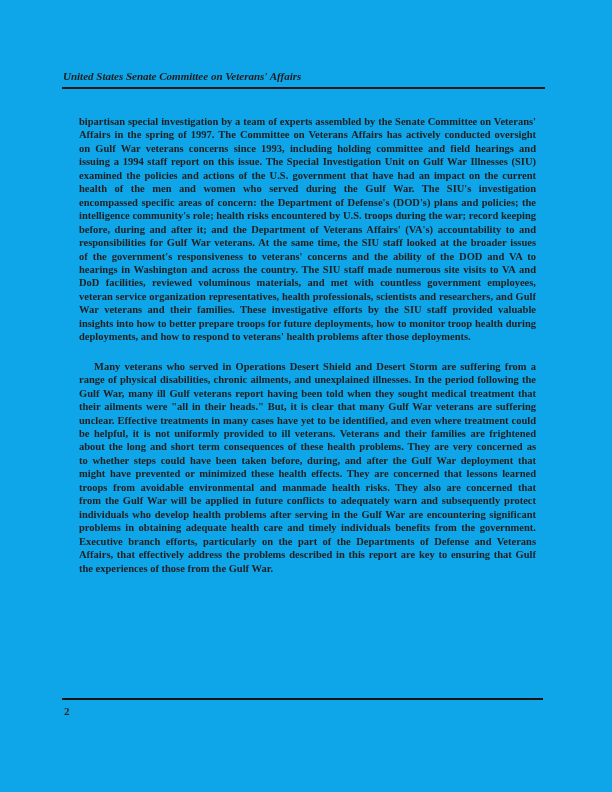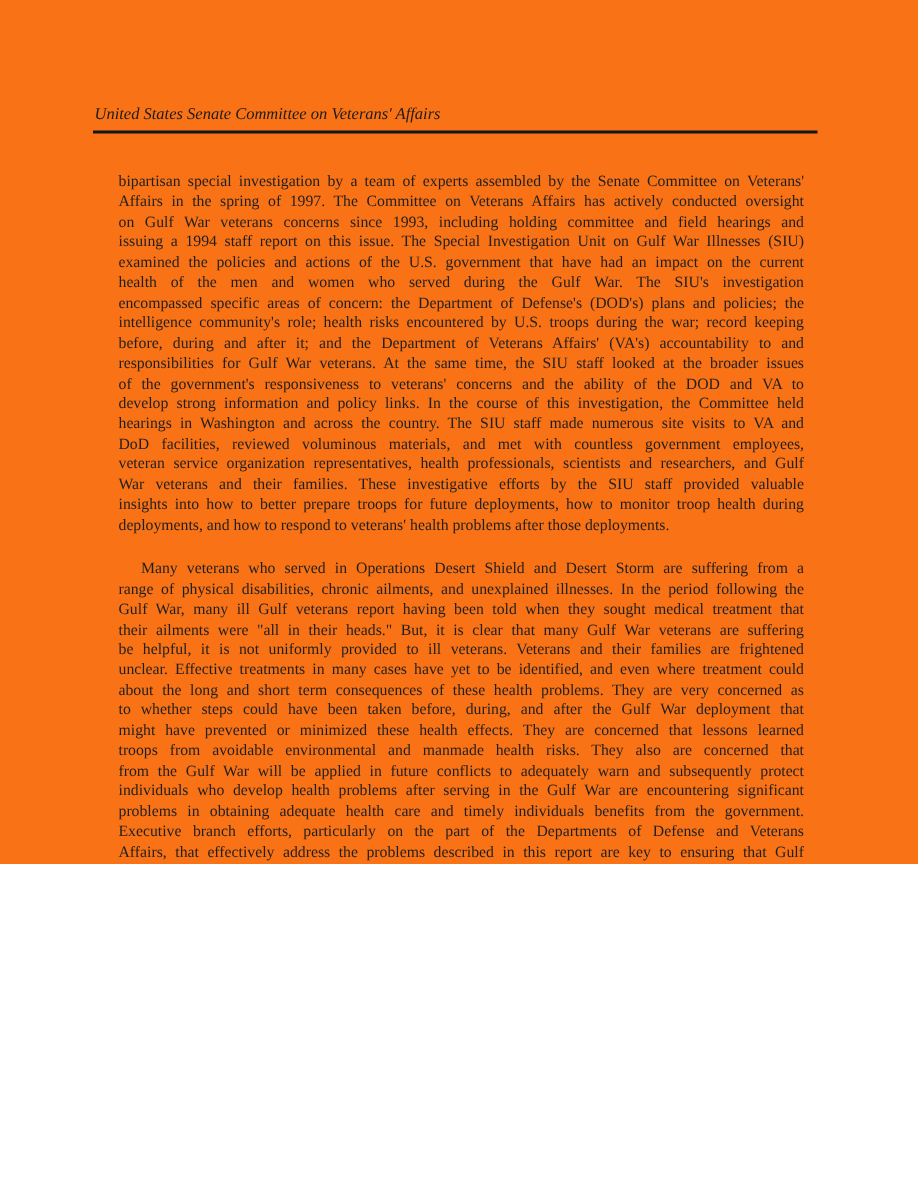--- a/index.html
+++ b/index.html
@@ -3,25 +3,26 @@
 <meta charset="utf-8">
 <style>
   html, body {
     margin: 0;
     padding: 0;
     background: #ffffff;
   }
   .page {
     position: relative;
     width: 612px;
-    height: 576px;
-    background: #f97316;
+    height: 792px;
+    background: #0ea5e9;
     overflow: hidden;
     font-family: "Liberation Serif", "DejaVu Serif", serif;
     color: #1f1f1f;
+    font-weight: bold;
   }
   .running-header {
     position: absolute;
     left: 63px;
     top: 70px;
     width: 489px;
     font-style: italic;
     font-size: 11px;
     line-height: 13px;
     color: #1c1c1c;
@@ -84,35 +85,34 @@
         <div class="line">Affairs in the spring of 1997. The Committee on Veterans Affairs has actively conducted oversight</div>
         <div class="line">on Gulf War veterans concerns since 1993, including holding committee and field hearings and</div>
         <div class="line">issuing a 1994 staff report on this issue. The Special Investigation Unit on Gulf War Illnesses (SIU)</div>
         <div class="line">examined the policies and actions of the U.S. government that have had an impact on the current</div>
         <div class="line">health of the men and women who served during the Gulf War.  The SIU's investigation</div>
         <div class="line">encompassed specific areas of concern: the Department of Defense's (DOD's) plans and policies; the</div>
         <div class="line">intelligence community's role; health risks encountered by U.S. troops during the war; record keeping</div>
         <div class="line">before, during and after it; and the Department of Veterans Affairs' (VA's) accountability to and</div>
         <div class="line">responsibilities for Gulf War veterans. At the same time, the SIU staff looked at the broader issues</div>
         <div class="line">of the government's responsiveness to veterans' concerns and the ability of the DOD and VA to</div>
-        <div class="line">develop strong information and policy links. In the course of this investigation, the Committee held</div>
         <div class="line">hearings in Washington and across the country.  The SIU staff made numerous site visits to VA and</div>
         <div class="line">DoD facilities, reviewed voluminous materials, and met with countless government employees,</div>
         <div class="line">veteran service organization representatives, health professionals, scientists and researchers, and Gulf</div>
         <div class="line">War veterans and their families. These investigative efforts by the SIU staff provided valuable</div>
         <div class="line">insights into how to better prepare troops for future deployments, how to monitor troop health during</div>
         <div class="line last">deployments, and how to respond to veterans' health problems after those deployments.</div>
       </div>
       <div class="paragraph indented">
         <div class="line first">Many veterans who served in Operations Desert Shield and Desert Storm are suffering from a</div>
         <div class="line">range of physical disabilities, chronic ailments, and unexplained illnesses. In the period following the</div>
         <div class="line">Gulf War, many ill Gulf veterans report having been told when they sought medical treatment that</div>
         <div class="line">their ailments were "all in their heads."  But, it is clear that many Gulf War veterans are suffering</div>
+        <div class="line">unclear. Effective treatments in many cases have yet to be identified, and even where treatment could</div>
         <div class="line">be helpful, it is not uniformly provided to ill veterans. Veterans and their families are frightened</div>
-        <div class="line">unclear. Effective treatments in many cases have yet to be identified, and even where treatment could</div>
         <div class="line">about the long and short term consequences of these health problems. They are very concerned as</div>
         <div class="line">to whether steps could have been taken before, during, and after the Gulf War deployment that</div>
         <div class="line">might have prevented or minimized these health effects.  They are concerned that lessons learned</div>
         <div class="line">troops from avoidable environmental and manmade health risks.  They also are concerned that</div>
         <div class="line">from the Gulf War will be applied in future conflicts to adequately warn and subsequently protect</div>
         <div class="line">individuals who develop health problems after serving in the Gulf War are encountering significant</div>
         <div class="line">problems in obtaining adequate health care and timely individuals benefits from the government.</div>
         <div class="line">Executive branch efforts, particularly on the part of the Departments of Defense and Veterans</div>
         <div class="line">Affairs, that effectively address the problems described in this report are key to ensuring that Gulf</div>
         <div class="line last">the experiences of those from the Gulf War.</div>

